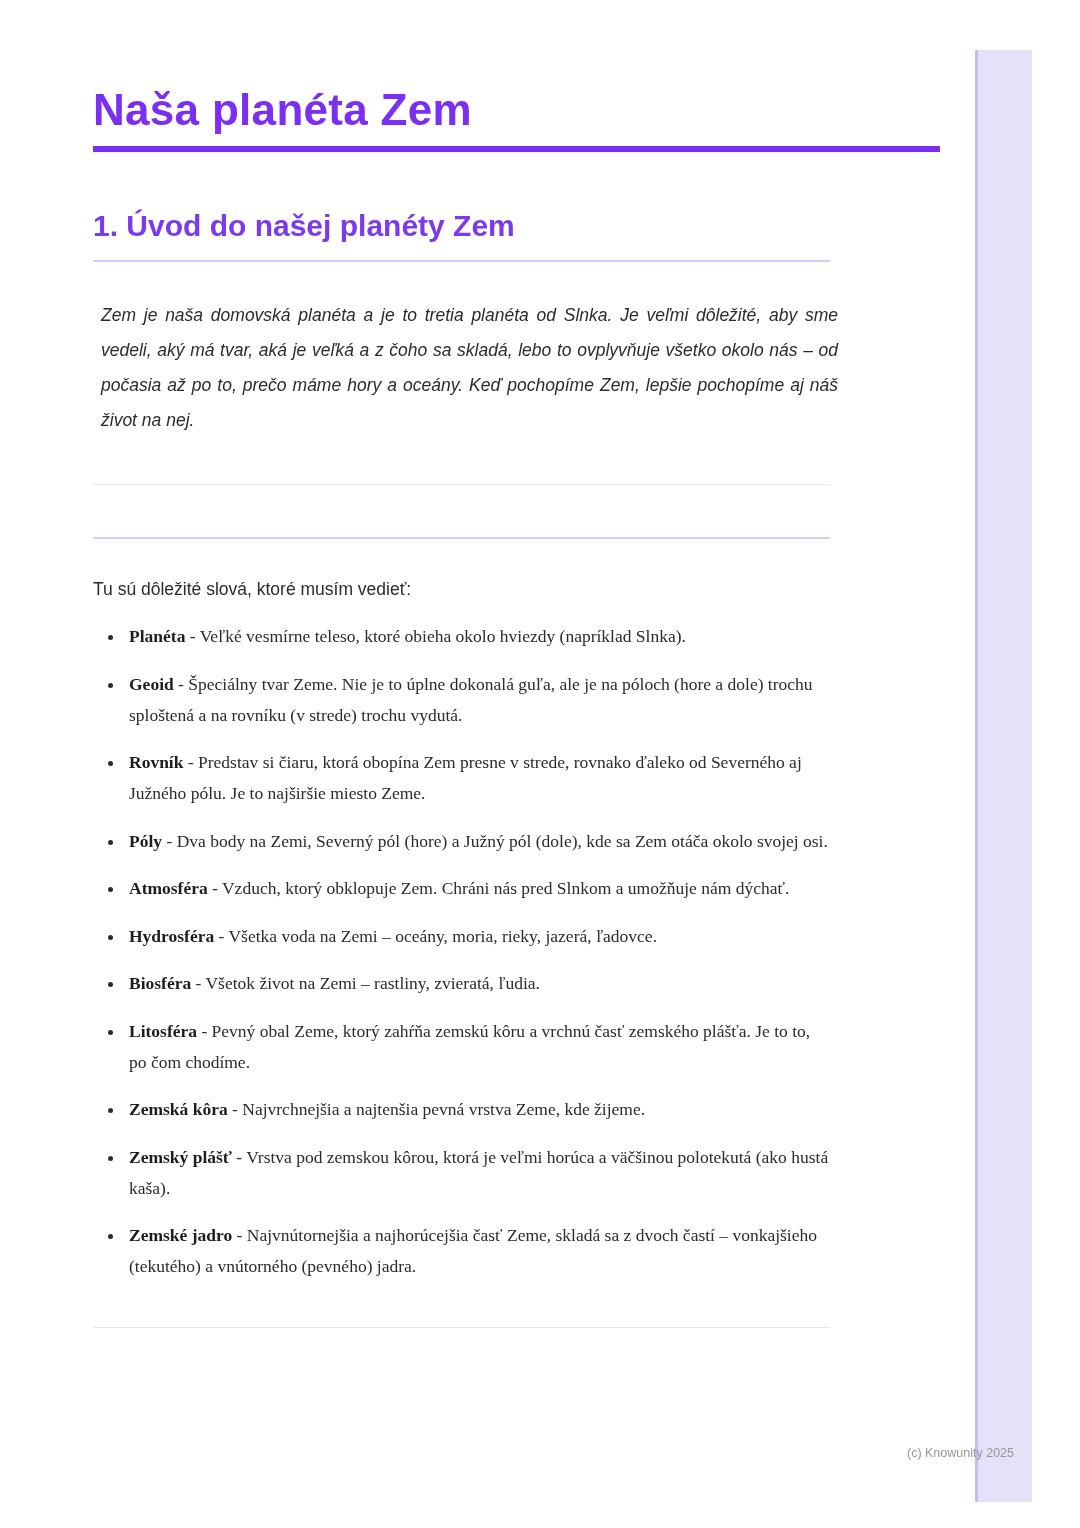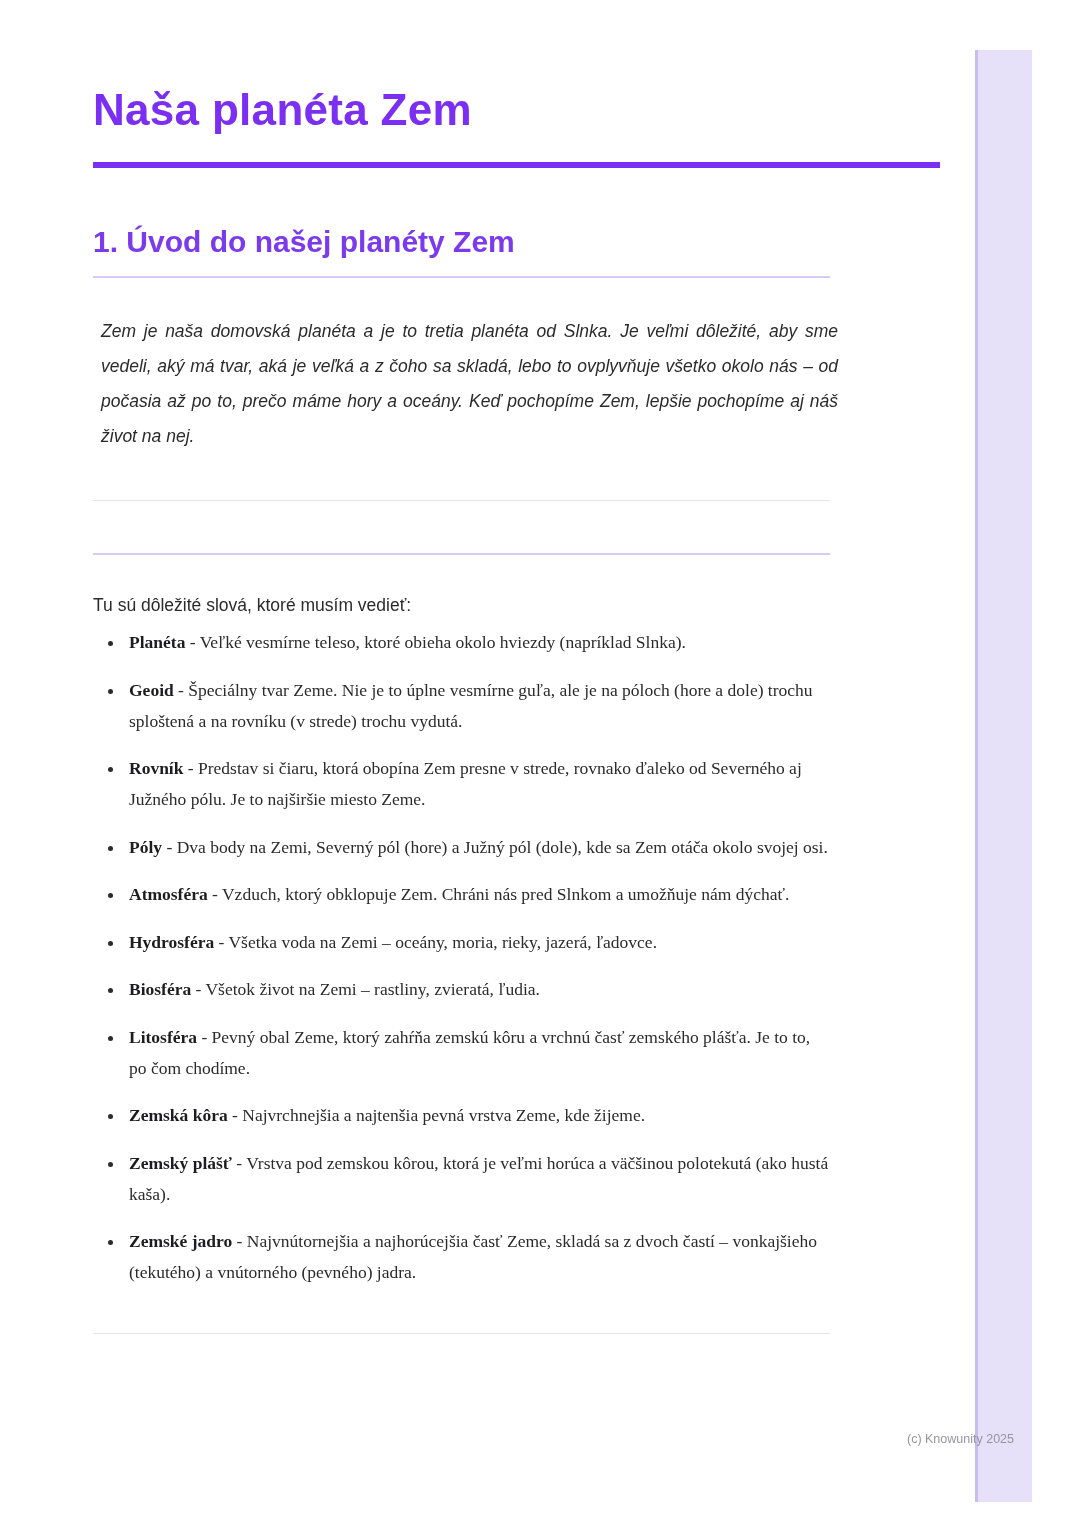--- a/index.html
+++ b/index.html
@@ -33,21 +33,21 @@
     z-index:1;
   }
   .content{
     position:relative;
     z-index:2;
     margin:0 0 0 93px;
     padding-top:86px;
     width:847px;
   }
   h1.doc-title{
-    margin:0 0 28px 0;
+    margin:0 0 12px 0;
     font-size:44px;
     line-height:1.1;
     font-weight:bold;
     color:var(--accent);
     letter-spacing:0.3px;
   }
   .title-rule{
     width:847px;
     height:6px;
     background:var(--accent);
@@ -79,21 +79,21 @@
   }
   .section-divider{
     width:737px;
     height:1px;
     background:var(--divider);
     border:none;
     margin:46px 0 52px 0;
   }
   p.list-intro{
     width:737px;
-    margin:0 0 8px 0;
+    margin:0 0 18px 0;
     font-size:17.5px;
     line-height:1.6;
     color:var(--body-text);
   }
   ul.terms-list{
     width:737px;
     margin:0;
     padding:0 0 0 32px;
   }
   ul.terms-list li{
@@ -104,21 +104,21 @@
     padding-left:4px;
     font-family:Liberation Serif, serif;
   }
   .term{
     font-weight:bold;
     color:#1d1d1f;
   }
   .footer-note{
     position:absolute;
     right:66px;
-    bottom:82px;
+    bottom:68px;
     z-index:3;
     font-size:12.5px;
     color:var(--footer-text);
   }
 </style>
 </head>
 <body>
 
 <div class="page">
 
@@ -135,21 +135,21 @@
     <p class="body-paragraph">Zem je naša domovská planéta a je to tretia planéta od Slnka. Je veľmi dôležité, aby sme vedeli, aký má tvar, aká je veľká a z čoho sa skladá, lebo to ovplyvňuje všetko okolo nás – od počasia až po to, prečo máme hory a oceány. Keď pochopíme Zem, lepšie pochopíme aj náš život na nej.</p>
 
     <div class="section-divider"></div>
 
     <div class="heading-underline"></div>
 
     <p class="list-intro">Tu sú dôležité slová, ktoré musím vedieť:</p>
 
     <ul class="terms-list">
       <li><span class="term">Planéta</span><span> - Veľké vesmírne teleso, ktoré obieha okolo hviezdy (napríklad Slnka).</span></li>
-      <li><span class="term">Geoid</span><span> - Špeciálny tvar Zeme. Nie je to úplne vesmírne guľa, ale je na póloch (hore a dole) trochu sploštená a na rovníku (v strede) trochu vydutá.</span></li>
+      <li><span class="term">Geoid</span><span> - Špeciálny tvar Zeme. Nie je to úplne dokonalá guľa, ale je na póloch (hore a dole) trochu sploštená a na rovníku (v strede) trochu vydutá.</span></li>
       <li><span class="term">Rovník</span><span> - Predstav si čiaru, ktorá obopína Zem presne v strede, rovnako ďaleko od Severného aj Južného pólu. Je to najširšie miesto Zeme.</span></li>
       <li><span class="term">Póly</span><span> - Dva body na Zemi, Severný pól (hore) a Južný pól (dole), kde sa Zem otáča okolo svojej osi.</span></li>
       <li><span class="term">Atmosféra</span><span> - Vzduch, ktorý obklopuje Zem. Chráni nás pred Slnkom a umožňuje nám dýchať.</span></li>
       <li><span class="term">Hydrosféra</span><span> - Všetka voda na Zemi – oceány, moria, rieky, jazerá, ľadovce.</span></li>
       <li><span class="term">Biosféra</span><span> - Všetok život na Zemi – rastliny, zvieratá, ľudia.</span></li>
       <li><span class="term">Litosféra</span><span> - Pevný obal Zeme, ktorý zahŕňa zemskú kôru a vrchnú časť zemského plášťa. Je to to, po čom chodíme.</span></li>
       <li><span class="term">Zemská kôra</span><span> - Najvrchnejšia a najtenšia pevná vrstva Zeme, kde žijeme.</span></li>
       <li><span class="term">Zemský plášť</span><span> - Vrstva pod zemskou kôrou, ktorá je veľmi horúca a väčšinou polotekutá (ako hustá kaša).</span></li>
       <li><span class="term">Zemské jadro</span><span> - Najvnútornejšia a najhorúcejšia časť Zeme, skladá sa z dvoch častí – vonkajšieho (tekutého) a vnútorného (pevného) jadra.</span></li>
     </ul>

